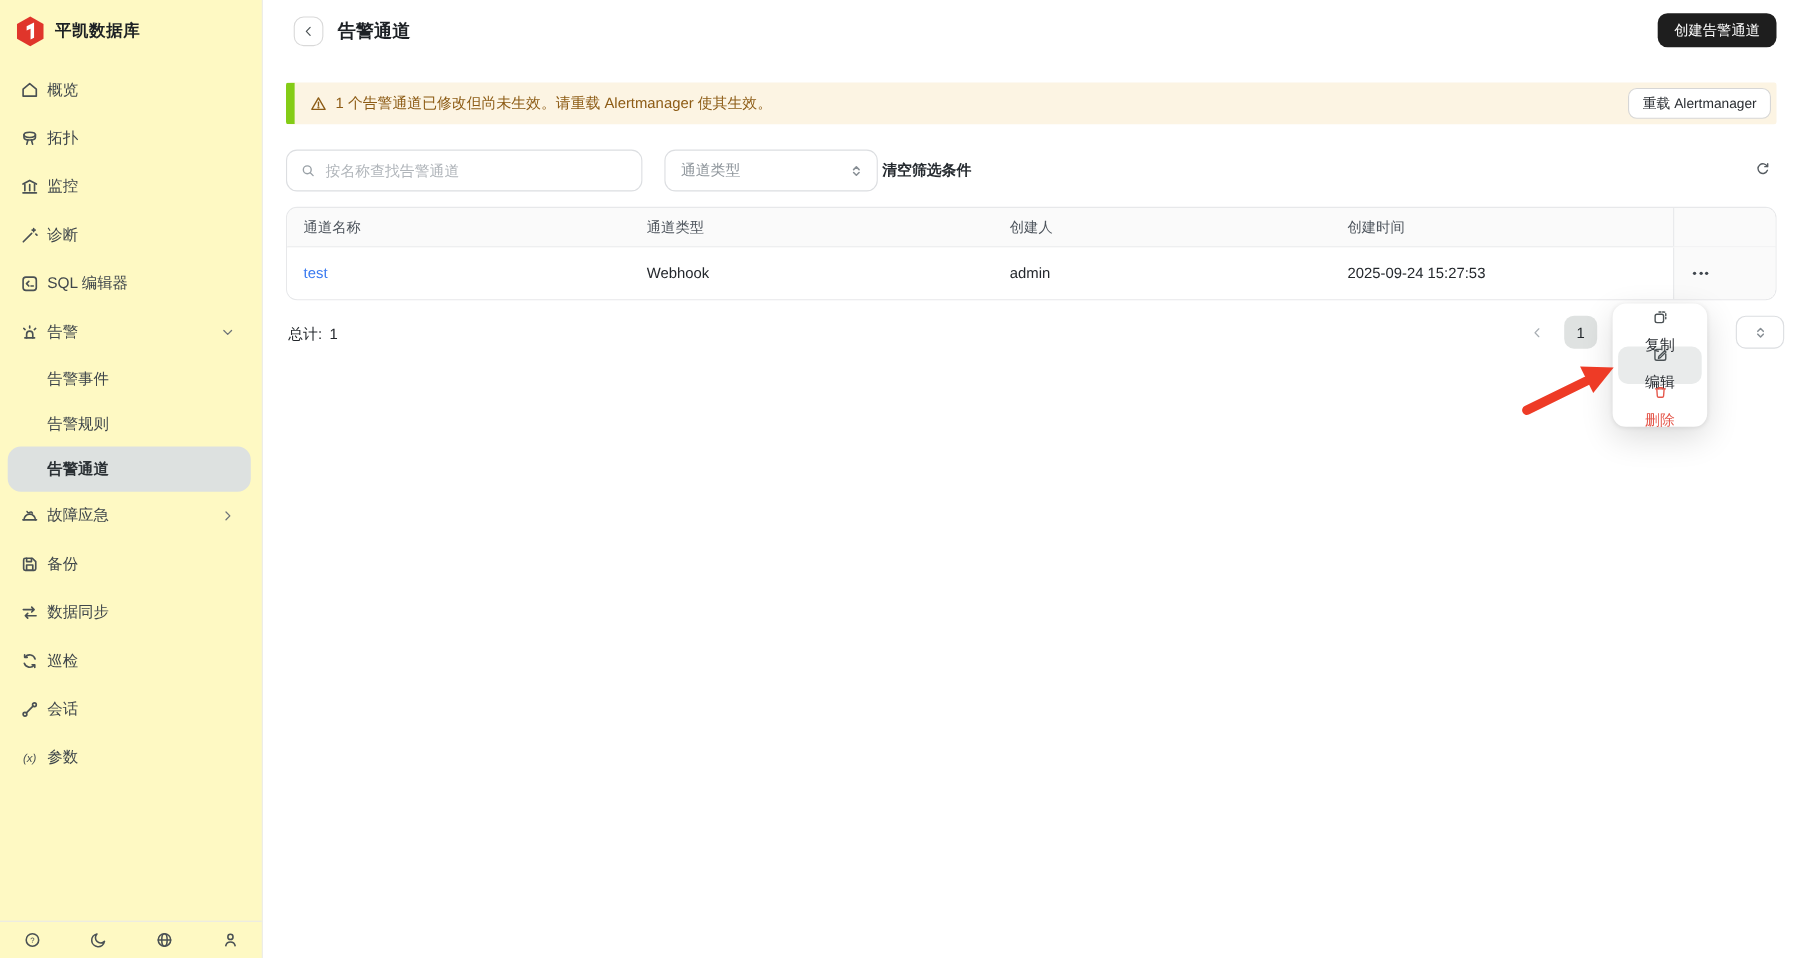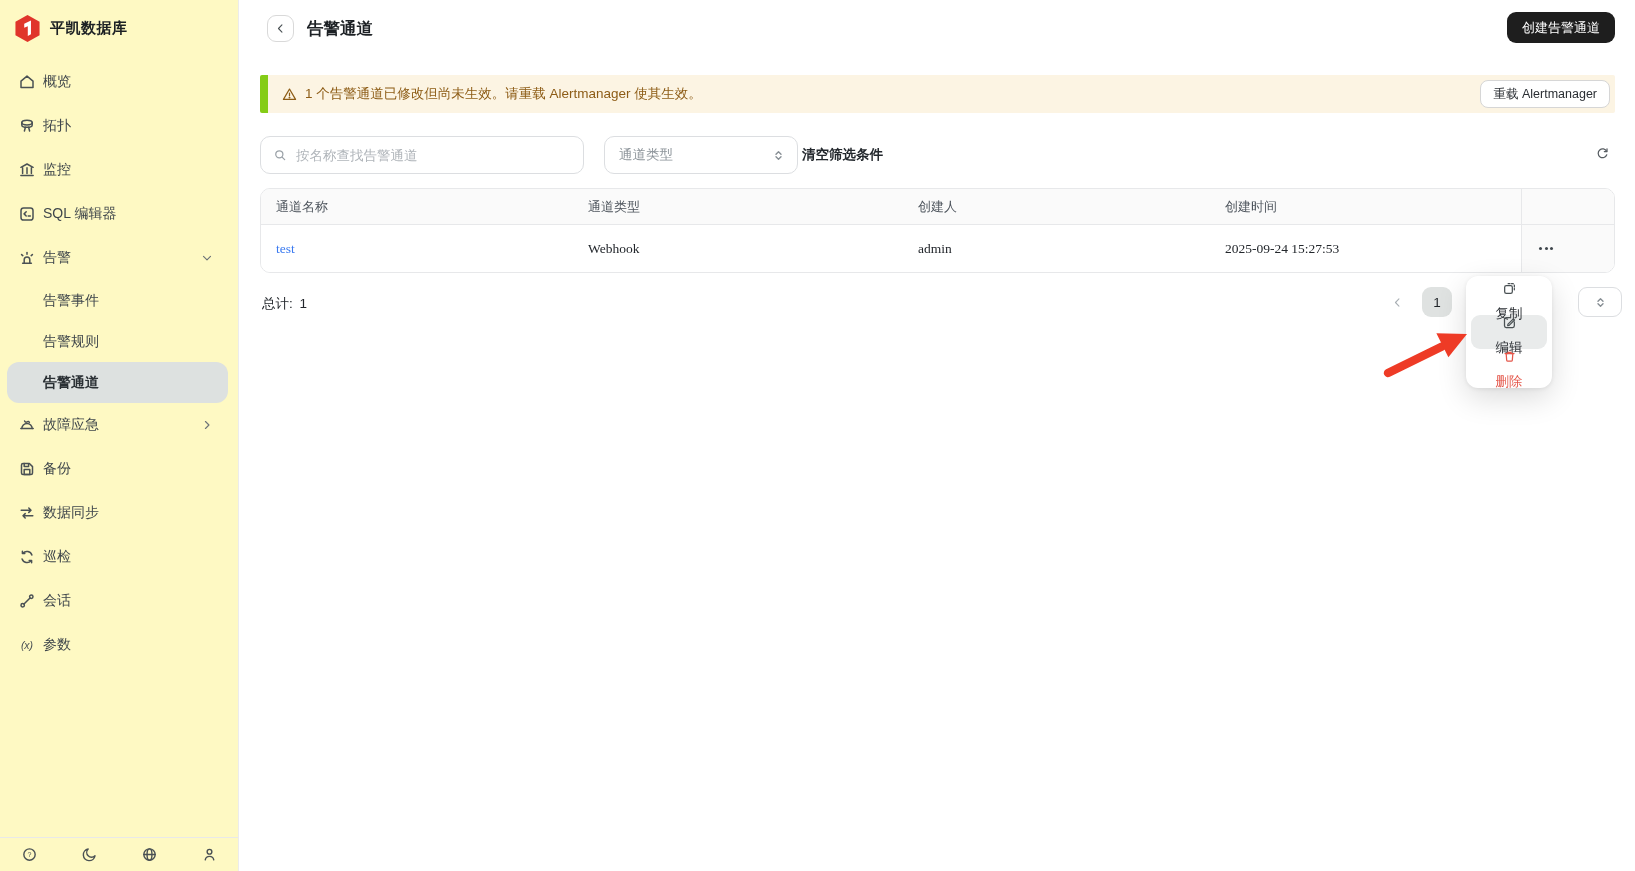--- a/index.html
+++ b/index.html
@@ -40,21 +40,21 @@
   .search-box input { border:none; outline:none; flex:1; font-size:13.5px; color:#23272c; background:transparent; font-family:inherit; }
   .search-box input::placeholder { color:#b0b5ba; }
   .type-select { position:absolute; left:604px; top:136px; width:194px; height:38px; border:1px solid #dcdee1; border-radius:10px; background:#fff; display:flex; align-items:center; justify-content:space-between; padding:0 11px 0 14px; font-size:13.5px; color:#8e959b; cursor:pointer; }
   .clear-filters { position:absolute; left:802px; top:136px; height:38px; display:flex; align-items:center; font-size:13.5px; font-weight:600; color:#24292e; cursor:pointer; }
   .refresh-btn { position:absolute; left:1590px; top:141px; width:24px; height:24px; display:flex; align-items:center; justify-content:center; cursor:pointer; }
 
   
   .table { position:absolute; left:260px; top:188px; width:1355px; border:1px solid #e7e8ea; border-radius:10px; overflow:hidden; background:#fff; }
   .thead { display:flex; height:36px; background:#fafafa; border-bottom:1px solid #e7e8ea; }
   .trow { display:flex; height:47px; background:#fff; }
-  .cell { display:flex; align-items:center; padding-left:15px;font-family:Liberation Serif, serif; }
+  .cell { display:flex; align-items:center; padding-left:15px; }
   .th { font-size:13px; color:#4d545c; }
   .td { font-size:13.5px; color:#23272c; }
   .c1 { width:312px; flex:none; } .c2 { width:330px; flex:none; } .c3 { width:307px; flex:none; } .c4 { width:311px; flex:none; }
   .c5 { flex:1; border-left:1px solid #e7e8ea; background:#fafafa; }
   .name-link { color:#3a7af0; cursor:pointer; }
   .more-btn { display:flex; align-items:center; gap:2.5px; cursor:pointer; padding:4px 2px; }
   .more-btn i { width:3px; height:3px; border-radius:50%; background:#3f464d; display:block; }
 
   
   .totals { position:absolute; left:262px; top:295px; font-size:13.5px; color:#23272c; }
@@ -106,20 +106,30 @@
     </div>
     <div class="nav-item">
       <span class="nicon">
           <svg class="ic" width="18" height="18" viewBox="0 0 18 18">
             <path d="M2.9 6.3 L9 3 L15.1 6.3"></path>
             <path d="M4.6 6.8 V12.4 M9 6.8 V12.4 M13.4 6.8 V12.4"></path>
             <path d="M2.9 14.4 H15.1"></path>
           </svg>
         </span>
       <span>监控</span>
+    </div>
+    <div class="nav-item">
+      <span class="nicon">
+          <svg class="ic" width="18" height="18" viewBox="0 0 18 18">
+            <path d="M3.2 14.8 L10.8 7.2"></path>
+            <path d="M12.6 2.8 V5.6 M11.2 4.2 H14"></path>
+            <path d="M14.6 7.8 L15.6 8.8"></path>
+          </svg>
+        </span>
+      <span>诊断</span>
     </div>
     <div class="nav-item">
       <span class="nicon">
           <svg class="ic" width="18" height="18" viewBox="0 0 18 18">
             <rect x="3" y="3" width="12" height="12" rx="2.6"></rect>
             <path d="M8.2 6.8 L6.1 8.9 L8.2 11"></path>
             <path d="M10.2 11 H12.3"></path>
           </svg>
         </span>
       <span>SQL 编辑器</span>

